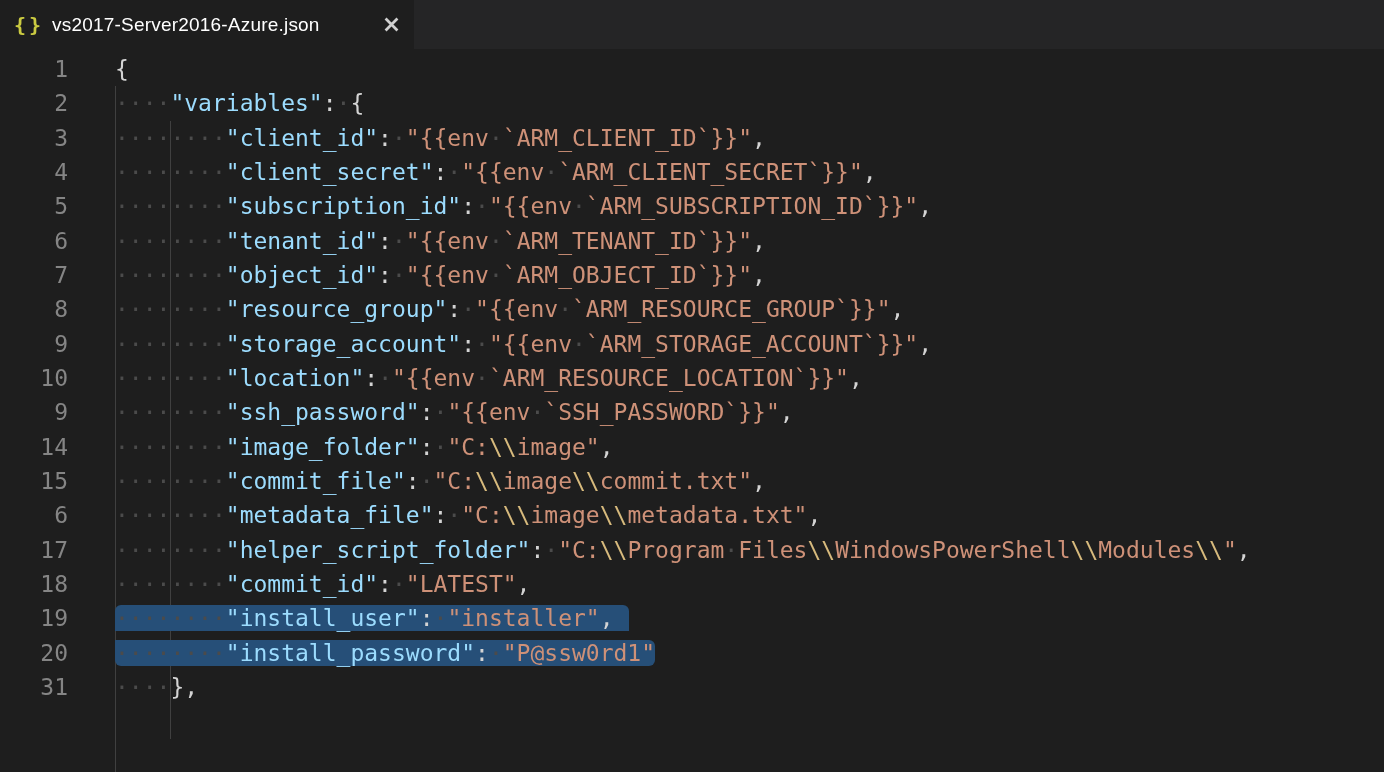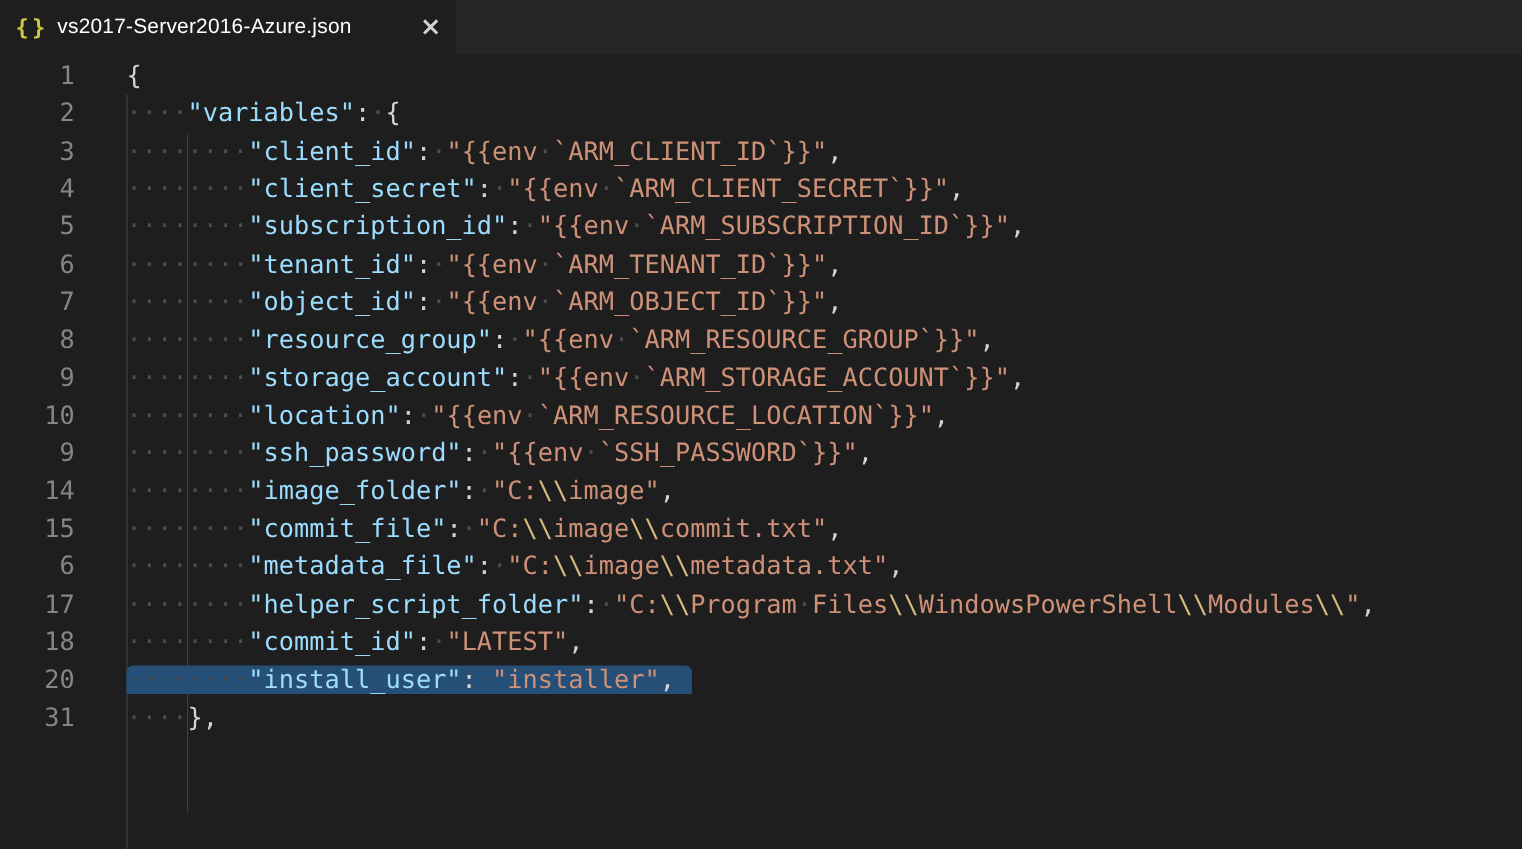--- a/index.html
+++ b/index.html
@@ -67,16 +67,17 @@
       <div class="line"><div class="gutter">7</div><div class="content"><span class="t-w">········</span><span class="t-k">"object_id"</span><span class="t-p">:</span><span class="t-w">·</span><span class="t-s">"{{env</span><span class="t-w">·</span><span class="t-s">`ARM_OBJECT_ID`}}"</span><span class="t-p">,</span></div></div>
       <div class="line"><div class="gutter">8</div><div class="content"><span class="t-w">········</span><span class="t-k">"resource_group"</span><span class="t-p">:</span><span class="t-w">·</span><span class="t-s">"{{env</span><span class="t-w">·</span><span class="t-s">`ARM_RESOURCE_GROUP`}}"</span><span class="t-p">,</span></div></div>
       <div class="line"><div class="gutter">9</div><div class="content"><span class="t-w">········</span><span class="t-k">"storage_account"</span><span class="t-p">:</span><span class="t-w">·</span><span class="t-s">"{{env</span><span class="t-w">·</span><span class="t-s">`ARM_STORAGE_ACCOUNT`}}"</span><span class="t-p">,</span></div></div>
       <div class="line"><div class="gutter">10</div><div class="content"><span class="t-w">········</span><span class="t-k">"location"</span><span class="t-p">:</span><span class="t-w">·</span><span class="t-s">"{{env</span><span class="t-w">·</span><span class="t-s">`ARM_RESOURCE_LOCATION`}}"</span><span class="t-p">,</span></div></div>
       <div class="line"><div class="gutter">9</div><div class="content"><span class="t-w">········</span><span class="t-k">"ssh_password"</span><span class="t-p">:</span><span class="t-w">·</span><span class="t-s">"{{env</span><span class="t-w">·</span><span class="t-s">`SSH_PASSWORD`}}"</span><span class="t-p">,</span></div></div>
       <div class="line"><div class="gutter">14</div><div class="content"><span class="t-w">········</span><span class="t-k">"image_folder"</span><span class="t-p">:</span><span class="t-w">·</span><span class="t-s">"C:</span><span class="t-e">\\</span><span class="t-s">image"</span><span class="t-p">,</span></div></div>
       <div class="line"><div class="gutter">15</div><div class="content"><span class="t-w">········</span><span class="t-k">"commit_file"</span><span class="t-p">:</span><span class="t-w">·</span><span class="t-s">"C:</span><span class="t-e">\\</span><span class="t-s">image</span><span class="t-e">\\</span><span class="t-s">commit.txt"</span><span class="t-p">,</span></div></div>
       <div class="line"><div class="gutter">6</div><div class="content"><span class="t-w">········</span><span class="t-k">"metadata_file"</span><span class="t-p">:</span><span class="t-w">·</span><span class="t-s">"C:</span><span class="t-e">\\</span><span class="t-s">image</span><span class="t-e">\\</span><span class="t-s">metadata.txt"</span><span class="t-p">,</span></div></div>
       <div class="line"><div class="gutter">17</div><div class="content"><span class="t-w">········</span><span class="t-k">"helper_script_folder"</span><span class="t-p">:</span><span class="t-w">·</span><span class="t-s">"C:</span><span class="t-e">\\</span><span class="t-s">Program</span><span class="t-w">·</span><span class="t-s">Files</span><span class="t-e">\\</span><span class="t-s">WindowsPowerShell</span><span class="t-e">\\</span><span class="t-s">Modules</span><span class="t-e">\\</span><span class="t-s">"</span><span class="t-p">,</span></div></div>
       <div class="line"><div class="gutter">18</div><div class="content"><span class="t-w">········</span><span class="t-k">"commit_id"</span><span class="t-p">:</span><span class="t-w">·</span><span class="t-s">"LATEST"</span><span class="t-p">,</span></div></div>
-      <div class="line"><div class="gutter">20</div><div class="content"><span class="sel sel-start"><span class="t-w">········</span><span class="t-k">"install_user"</span><span class="t-p">:</span><span class="t-w">·</span><span class="t-s">"installer"</span><span class="t-p">,</span></span></div></div>
+      <div class="line"><div class="gutter">19</div><div class="content"><span class="sel sel-start"><span class="t-w">········</span><span class="t-k">"install_user"</span><span class="t-p">:</span><span class="t-w">·</span><span class="t-s">"installer"</span><span class="t-p">,</span></span></div></div>
+      <div class="line"><div class="gutter">20</div><div class="content"><span class="sel sel-end"><span class="t-w">········</span><span class="t-k">"install_password"</span><span class="t-p">:</span><span class="t-w">·</span><span class="t-s">"P@ssw0rd1"</span></span></div></div>
       <div class="line"><div class="gutter">31</div><div class="content"><span class="t-w">····</span><span class="t-p">},</span></div></div>
     </div>
 </div>
 
 </body></html>

